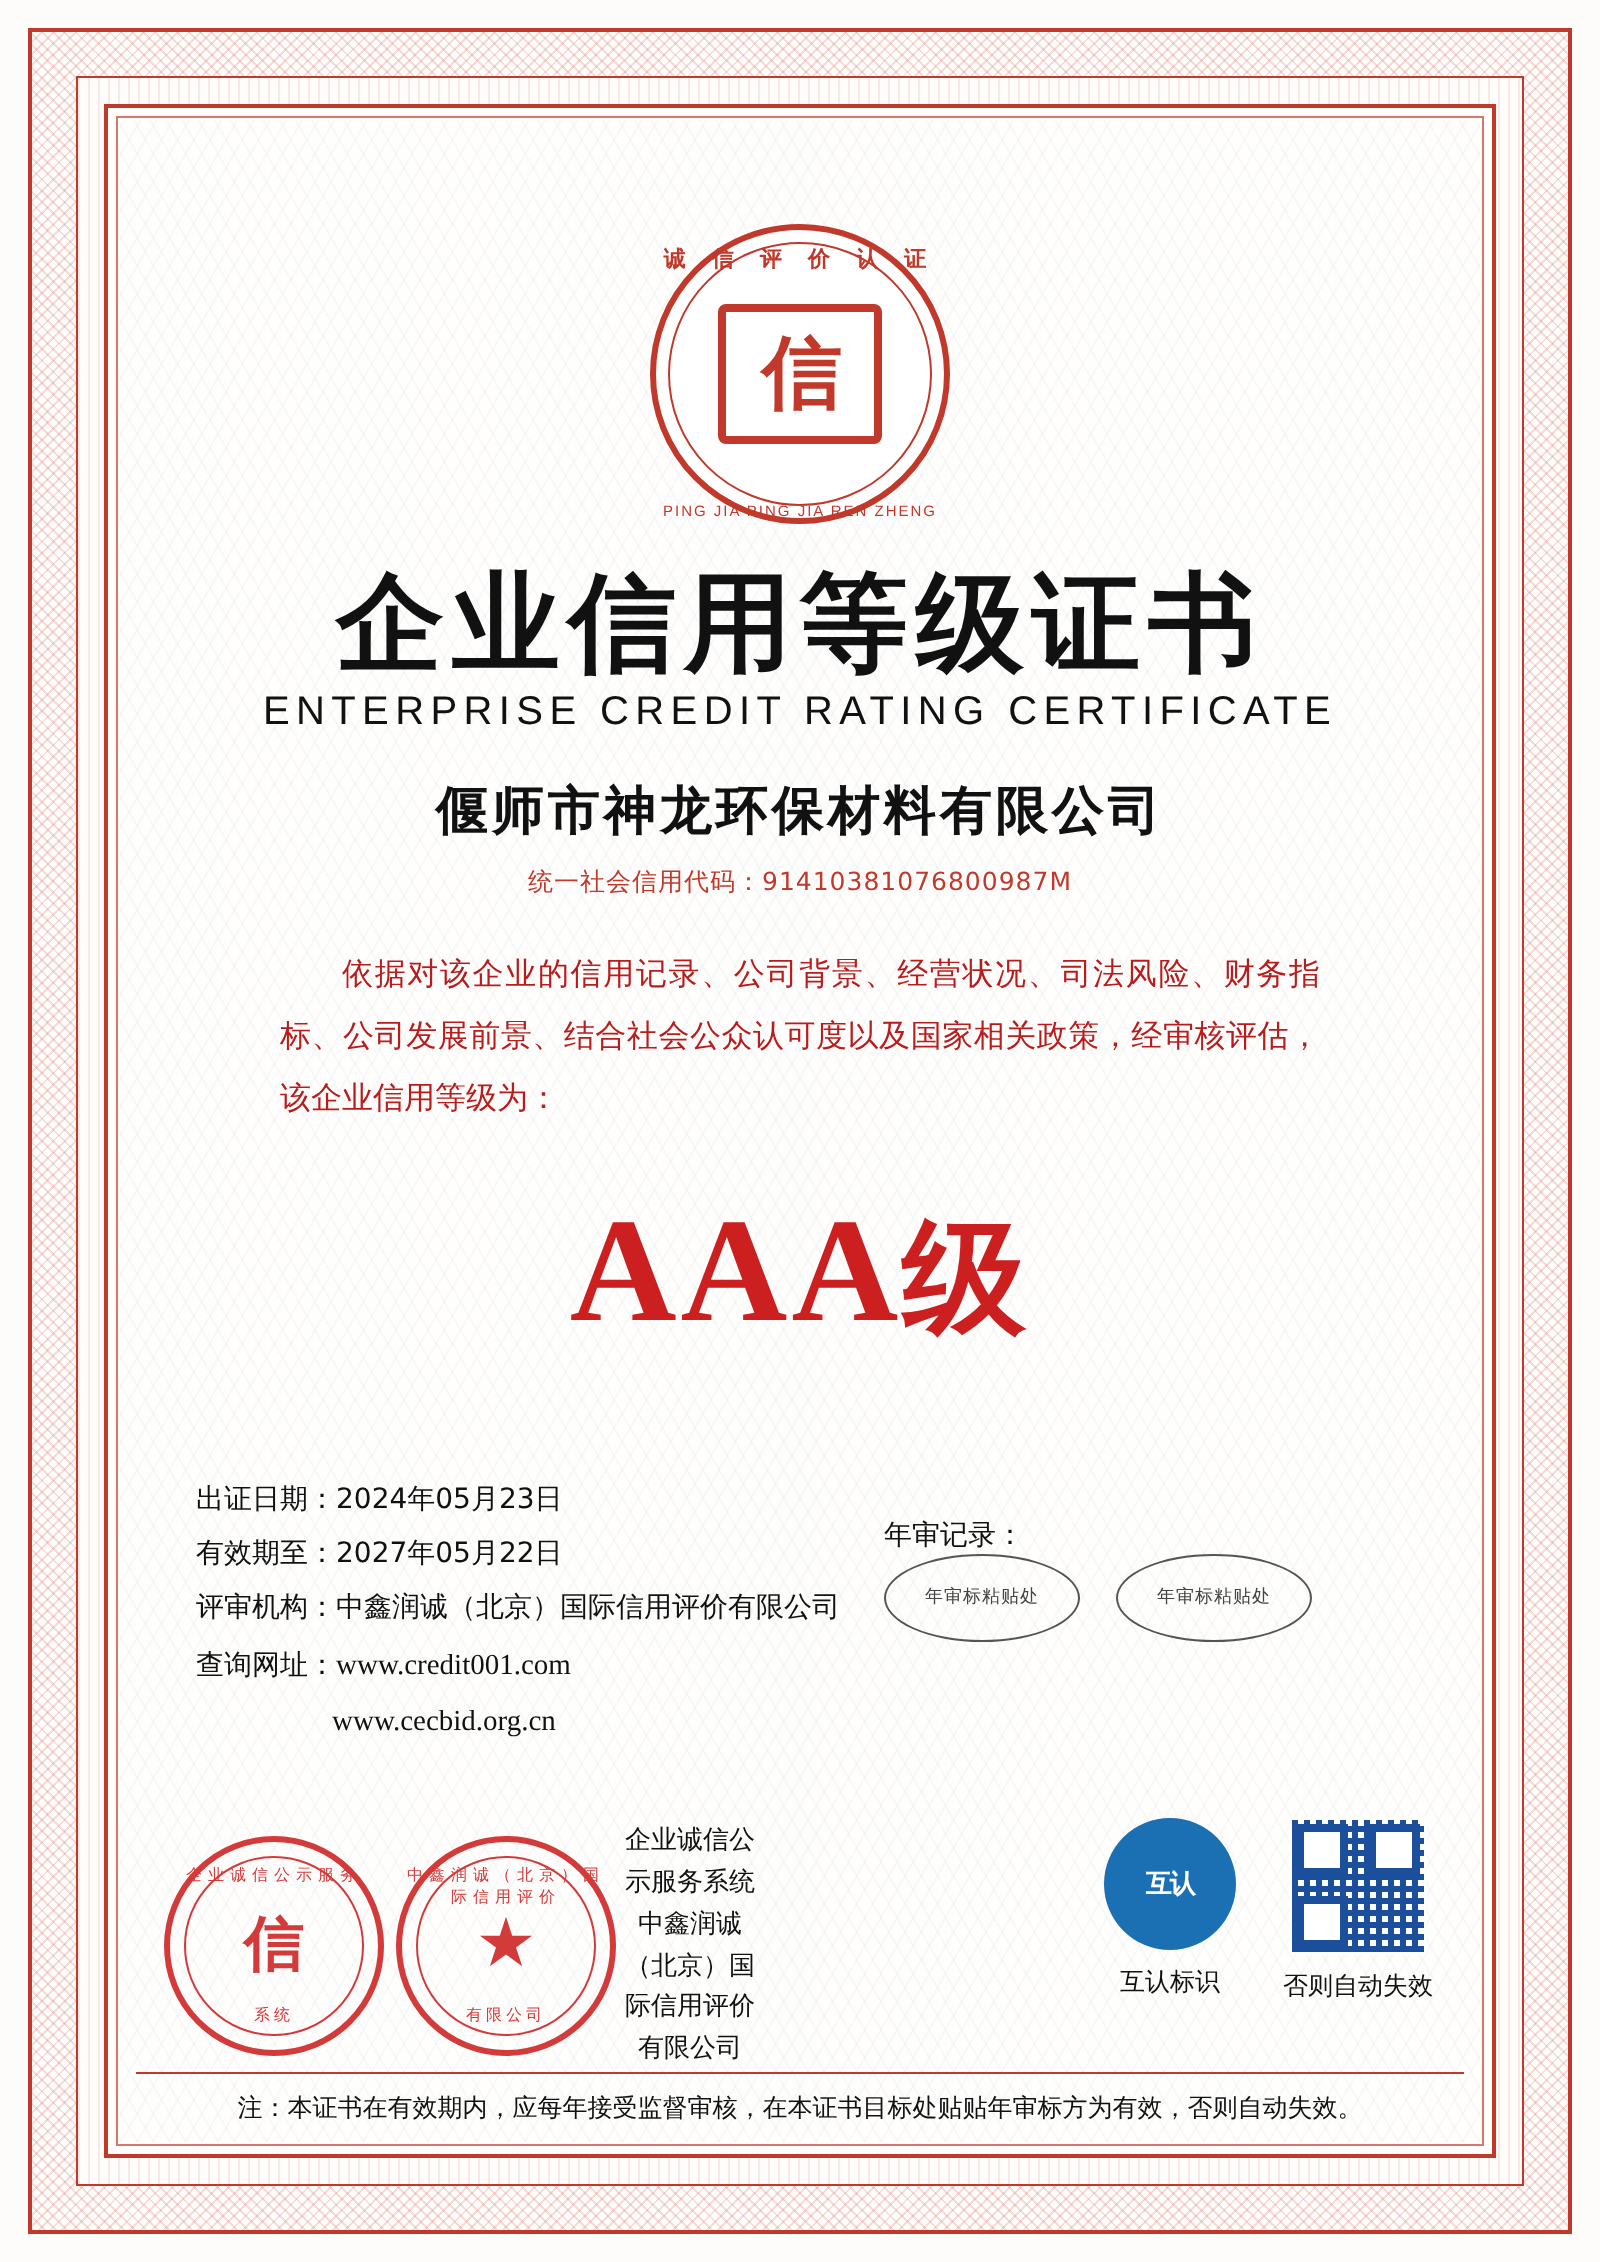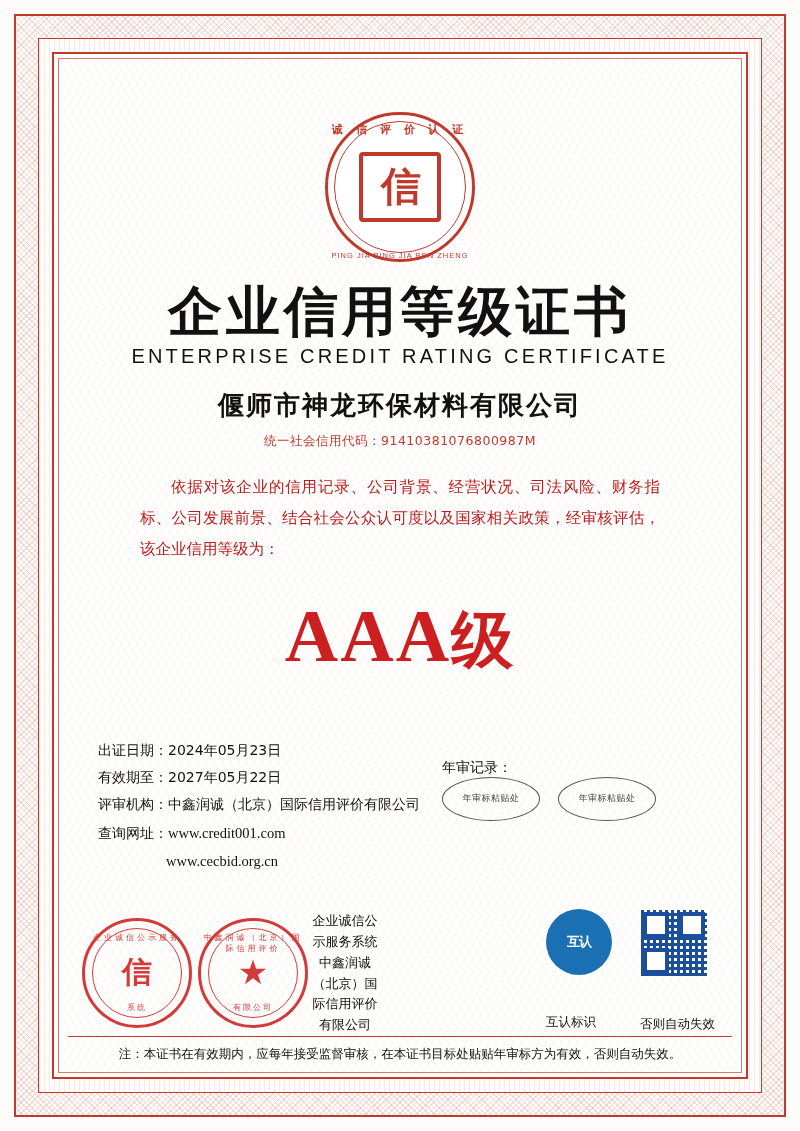--- a/index.html
+++ b/index.html
@@ -341,23 +341,22 @@
   }
 
   .badges {
     display: flex;
     gap: 16px;
     align-items: flex-start;
   }
   .badge {
     display: flex;
     flex-direction: column;
-    align-items: flex-start;
+    align-items: center;
     width: 78px;
-    gap: 31px;
   }
   .badge-logo {
     width: 66px;
     height: 66px;
     border-radius: 50%;
     background: #1b6fb3;
     color: #ffffff;
     display: flex;
     align-items: center;
     justify-content: center;

